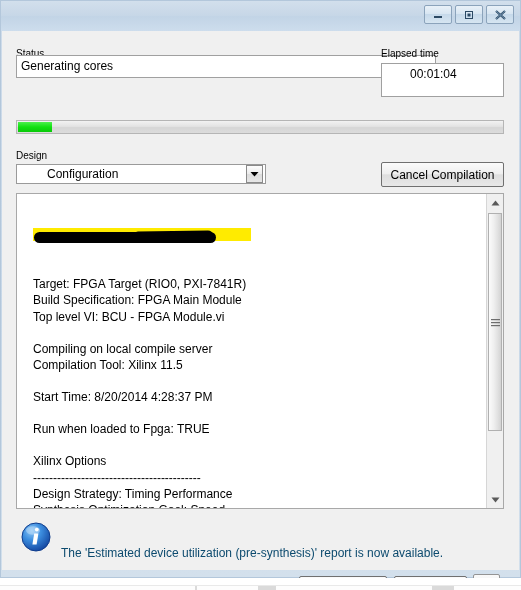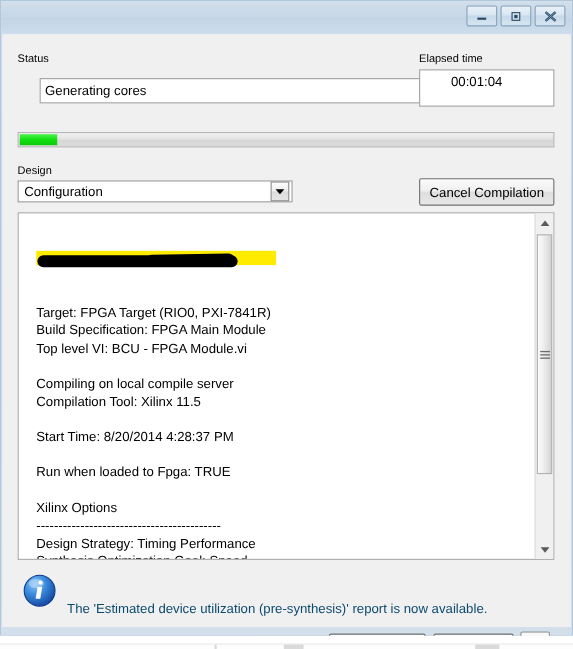--- a/index.html
+++ b/index.html
@@ -113,20 +113,21 @@
     position: absolute;
     left: 14px;
     top: 133px;
     width: 250px;
     height: 20px;
     box-sizing: border-box;
     border: 1px solid #9a9a9a;
     background: #ffffff;
     display: flex;
     align-items: center;
+    padding-left: 25px;
   }
   #combo-value {
     flex: 1;
     font-size: 12px;
     color: #000;
     padding-left: 5px;
     white-space: nowrap;
     overflow: hidden;
   }
   #combo-arrow-btn {
@@ -379,21 +380,21 @@
           <path d="M2 2 L11 10 M11 2 L2 10" stroke="#2b4964" stroke-width="2.2" fill="none" stroke-linecap="butt"></path>
           <path d="M2 2 L11 10 M11 2 L2 10" stroke="#7fa0bf" stroke-width="0.8" fill="none"></path>
         </svg>
       </div>
     </div>
   </div>
 
   <div id="client">
 
     <div class="field-label" style="left:14px; top:16px;">Status</div>
-    <div class="textbox" style="left:14px; top:40px; width:420px; height:23px;margin-left:20px;">Generating cores</div>
+    <div class="textbox" style="left:14px; top:24px; width:420px; height:23px;">Generating cores</div>
 
     <div class="field-label" style="left:379px; top:16px;">Elapsed time</div>
     <div class="textbox" style="left:379px; top:32px; width:123px; height:34px;padding-left:28px;">00:01:04</div>
 
     <div id="progress-track">
       <div id="progress-fill" style="width: 33.88px;"></div>
     </div>
 
     <div class="field-label" style="left:14px; top:118px;">Design</div>
 

